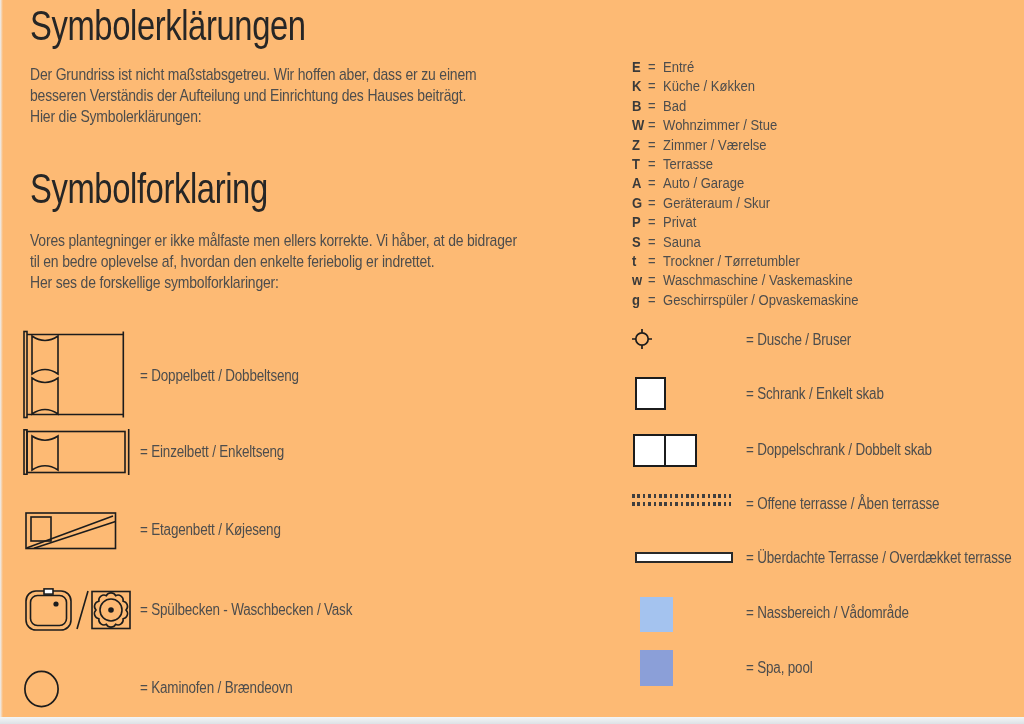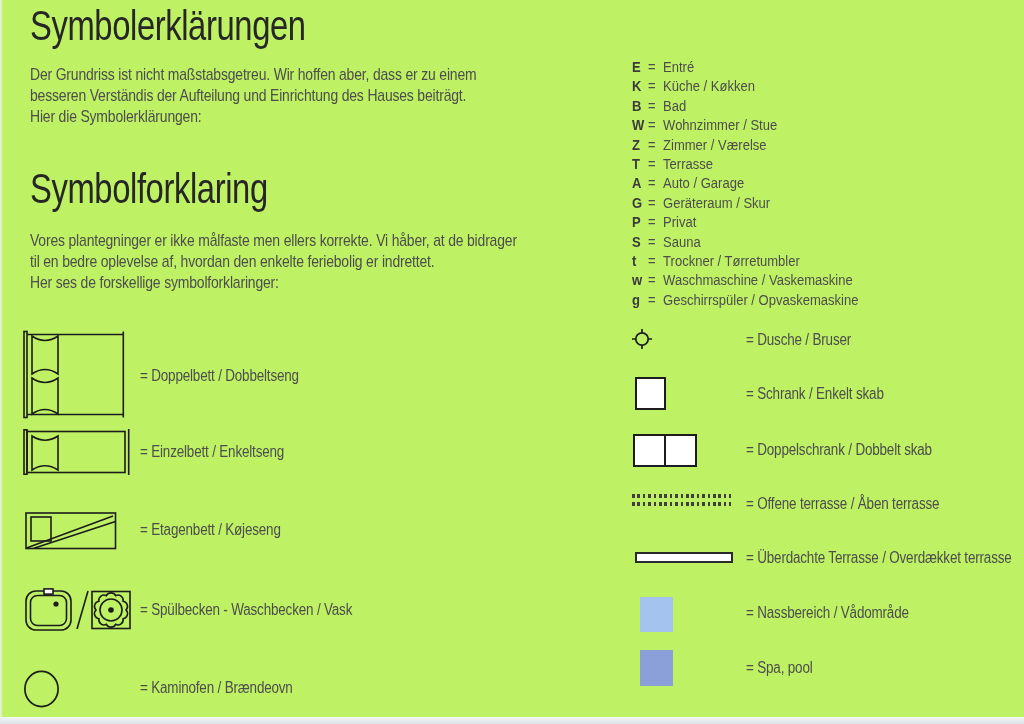--- a/index.html
+++ b/index.html
@@ -1,17 +1,17 @@
 <!DOCTYPE html>
 <html><head>
 <meta charset="utf-8">
 <style>
   html,body{margin:0;padding:0;}
   body{background:#ffffff;font-family:"Liberation Sans","DejaVu Sans",sans-serif;}
-  #page{position:relative;width:1024px;height:724px;background:#bef264;overflow:hidden;
+  #page{position:relative;width:1024px;height:724px;background:#fdba74;overflow:hidden;
         --stroke:#1c1c1c;}
   .title{position:absolute;color:#262626;font-size:42px;font-weight:500;
          letter-spacing:-0.5px;transform:scaleX(0.78);transform-origin:0 0;white-space:nowrap;}
   .para{position:absolute;color:#4d4d4d;font-size:17px;line-height:21px;
         letter-spacing:-0.2px;transform:scaleX(0.82);transform-origin:0 0;white-space:nowrap;}
   .label{position:absolute;color:#4d4d4d;font-size:16px;letter-spacing:-0.2px;
          transform:translateY(-50%) scaleX(0.84);transform-origin:0 50%;white-space:nowrap;}
   #room-list{position:absolute;left:632px;top:57px;line-height:19.4px;font-size:15.5px;
              transform:scaleX(0.84);transform-origin:0 0;}
   .room-row{white-space:nowrap;}

